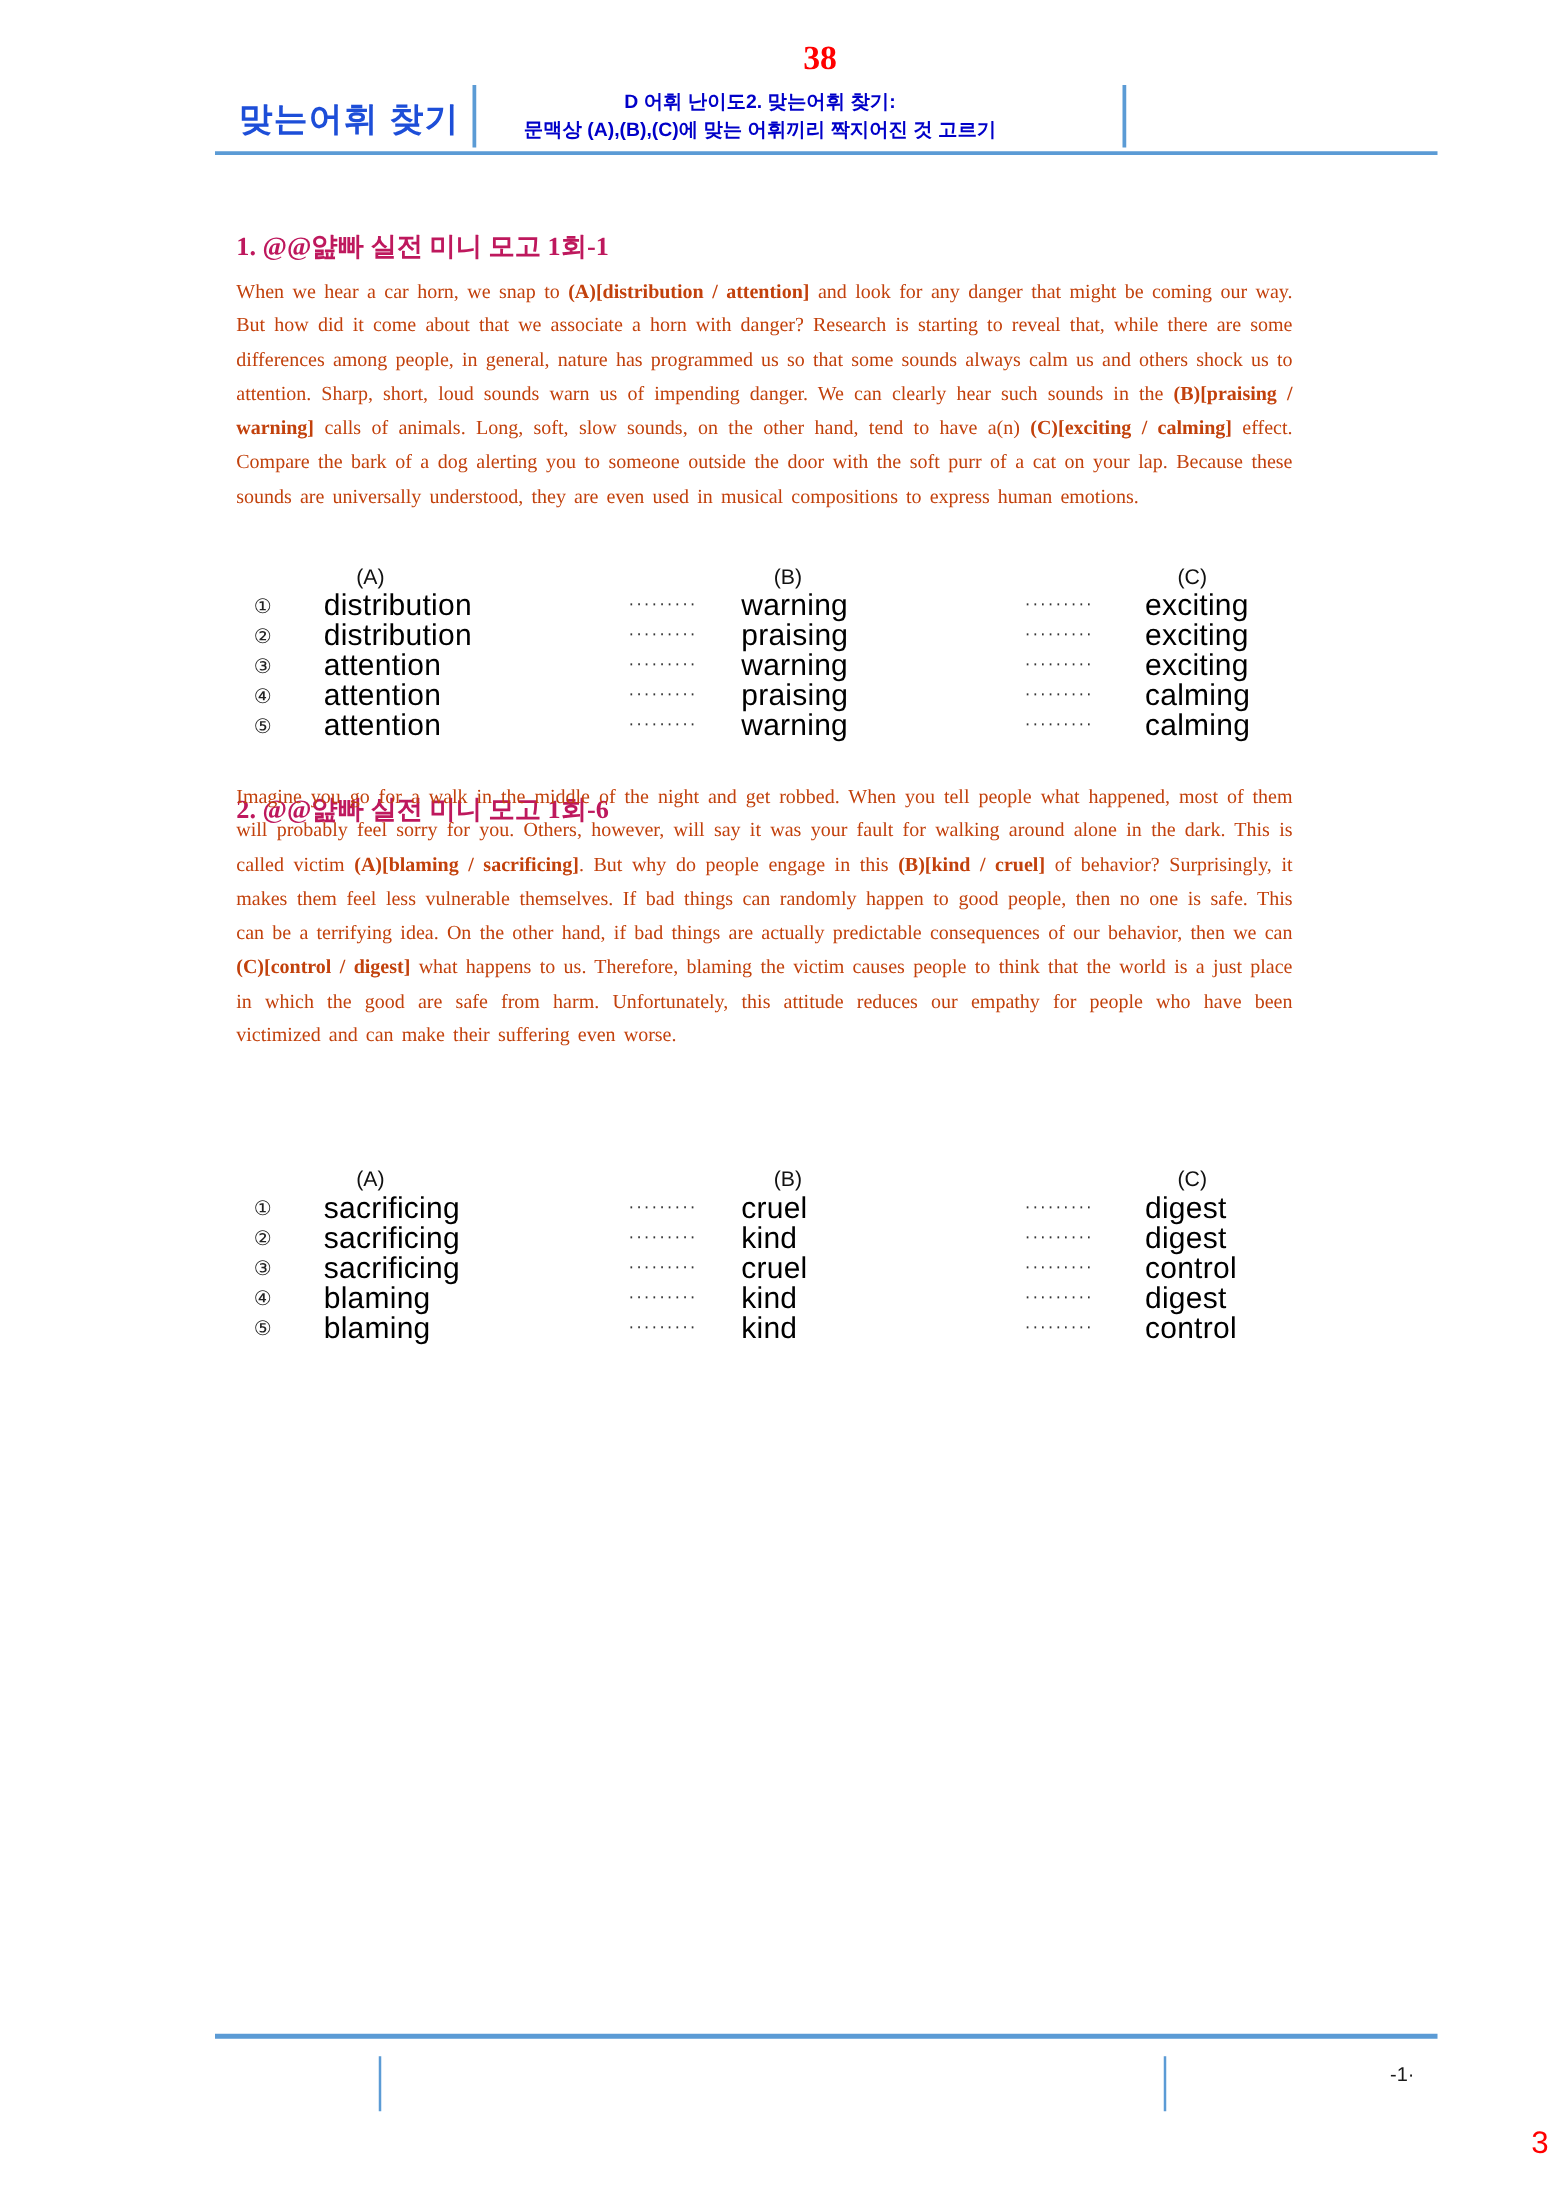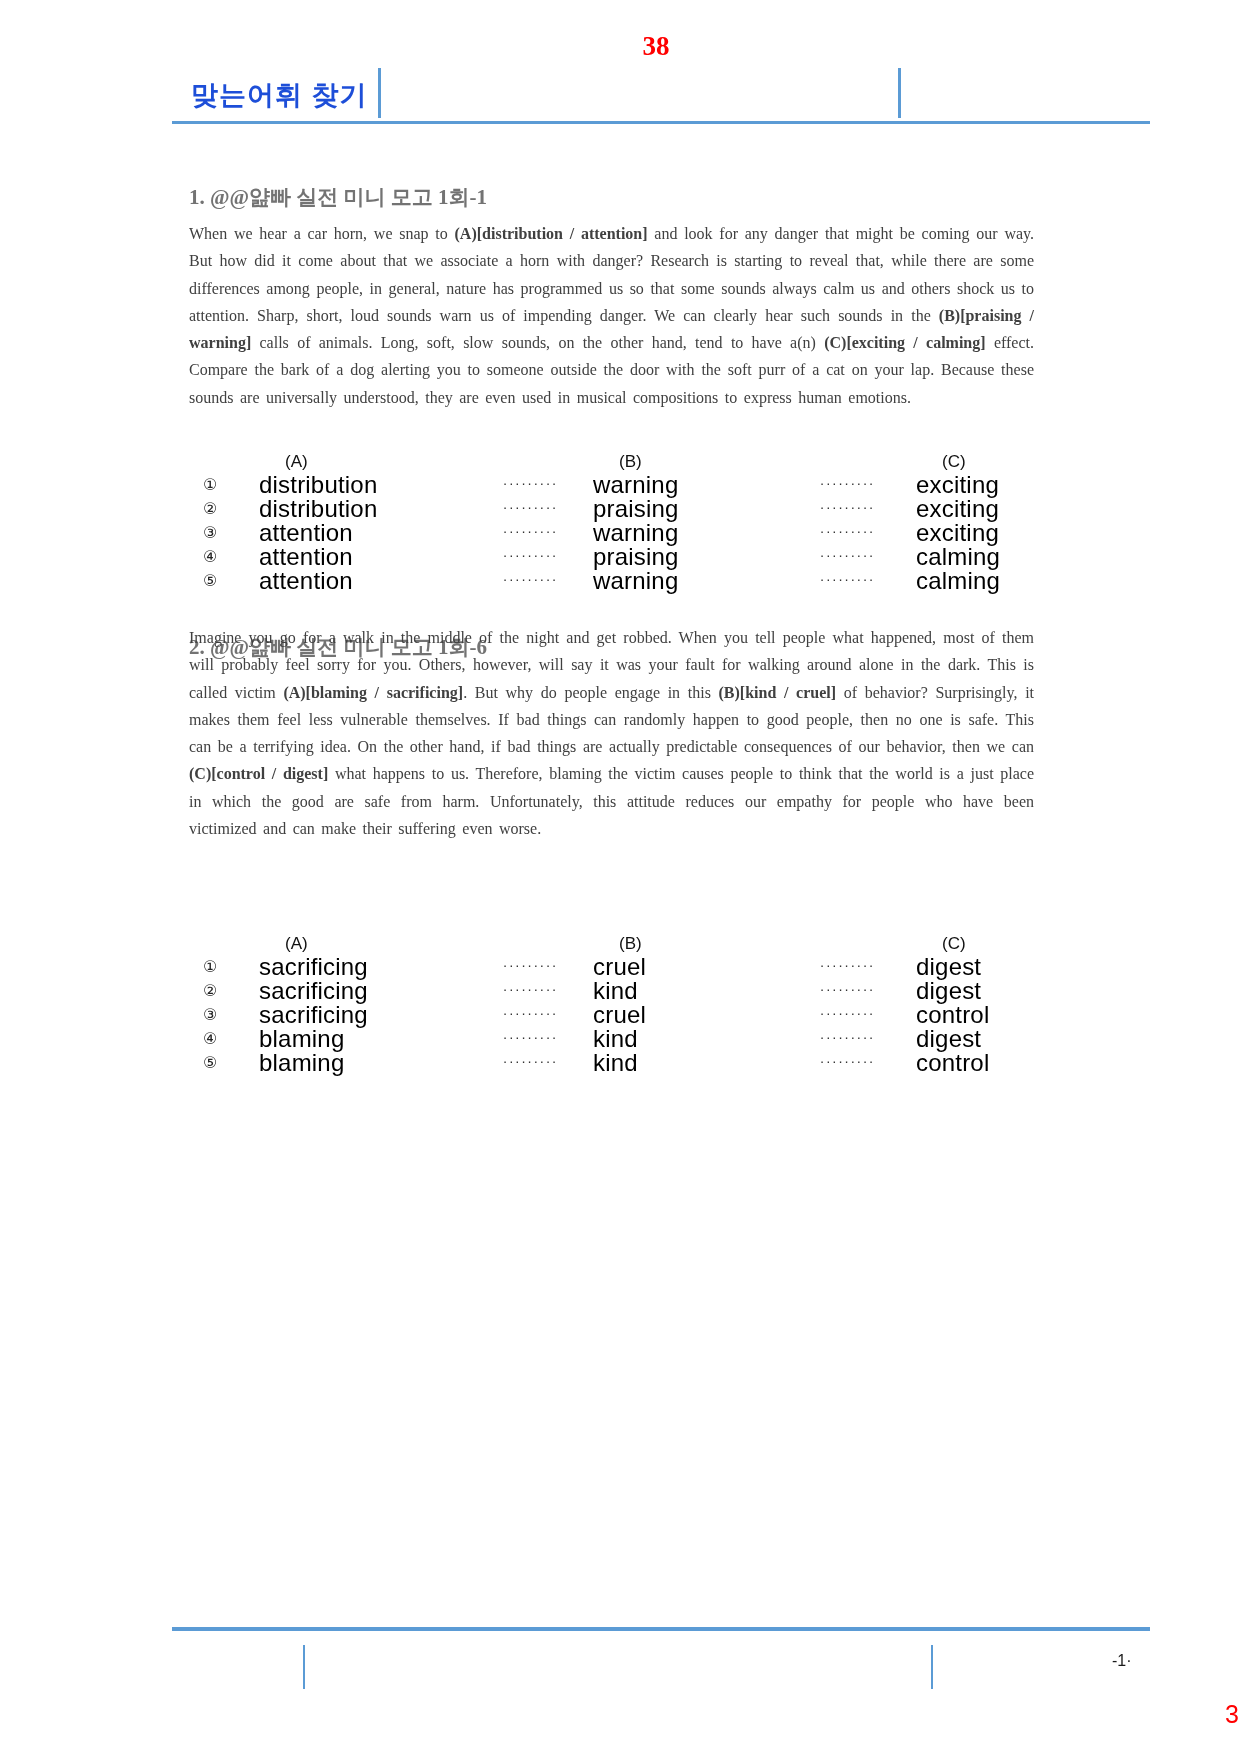--- a/index.html
+++ b/index.html
@@ -26,28 +26,28 @@
     position:absolute;top:70px;left:354px;width:420px;text-align:center;
     font-family:"Liberation Sans","DejaVu Sans",sans-serif;
     font-size:15.5px;font-weight:bold;color:#0000c8;line-height:23px;white-space:nowrap;
   }
   .rule{position:absolute;left:128px;width:978px;background:#5b9bd5;}
   .rule-top{top:121px;height:3px;}
   .rule-bottom{top:1627px;height:4px;}
   
   .sec-title{
     position:absolute;left:145px;
-    font-size:21px;font-weight:bold;color:#737373;white-space:nowrap;
+    font-size:21px;font-weight:bold;color:#be185d;white-space:nowrap;
     font-family:"Liberation Serif","DejaVu Serif",serif;
   }
   .sec1-title{top:183px;}
   .sec2-title{top:633px;}
   .passage{
     position:absolute;left:145px;width:845px;margin:0;
-    font-size:16px;line-height:27.3px;text-align:justify;word-spacing:2.5px;color:#404040;
+    font-size:16px;line-height:27.3px;text-align:justify;word-spacing:2.5px;color:#c2410c;
   }
   .passage b{font-weight:bold;}
   .p1{top:220px;}
   .p2{top:624px;}
   
   .choices{
     position:absolute;left:159px;width:831px;
     font-family:"Liberation Sans","DejaVu Sans",sans-serif;
     font-size:17px;color:#000;
   }
@@ -82,20 +82,24 @@
 </style>
 </head>
 <body>
 
 <div class="page">
 
   <div class="top-num">38</div>
 
   <div class="hdr-title">맞는어휘 찾기</div>
   <div class="hdr-bar hdr-bar1"></div>
+  <div class="hdr-center">
+    <div>D 어휘 난이도2. 맞는어휘 찾기:</div>
+    <div>문맥상 (A),(B),(C)에 맞는 어휘끼리 짝지어진 것 고르기</div>
+  </div>
   <div class="hdr-bar hdr-bar2"></div>
   <div class="rule rule-top"></div>
 
   <div class="sec-title sec1-title">1. @@얊빠 실전 미니 모고 1회-1</div>
   <p class="passage p1"><span>When we hear a car horn, we snap to </span><b>(A)[distribution / attention]</b><span> and look for any danger that might be coming our way. But how did it come about that we associate a horn with danger? Research is starting to reveal that, while there are some differences among people, in general, nature has programmed us so that some sounds always calm us and others shock us to attention. Sharp, short, loud sounds warn us of impending danger. We can clearly hear such sounds in the </span><b>(B)[praising / warning]</b><span> calls of animals. Long, soft, slow sounds, on the other hand, tend to have a(n) </span><b>(C)[exciting / calming]</b><span> effect. Compare the bark of a dog alerting you to someone outside the door with the soft purr of a cat on your lap. Because these sounds are universally understood, they are even used in musical compositions to express human emotions.</span></p>
 
   <div class="choices choices1">
     <div class="ch-head">
       <span class="cnum"></span>
       <span class="hd">(A)</span>

